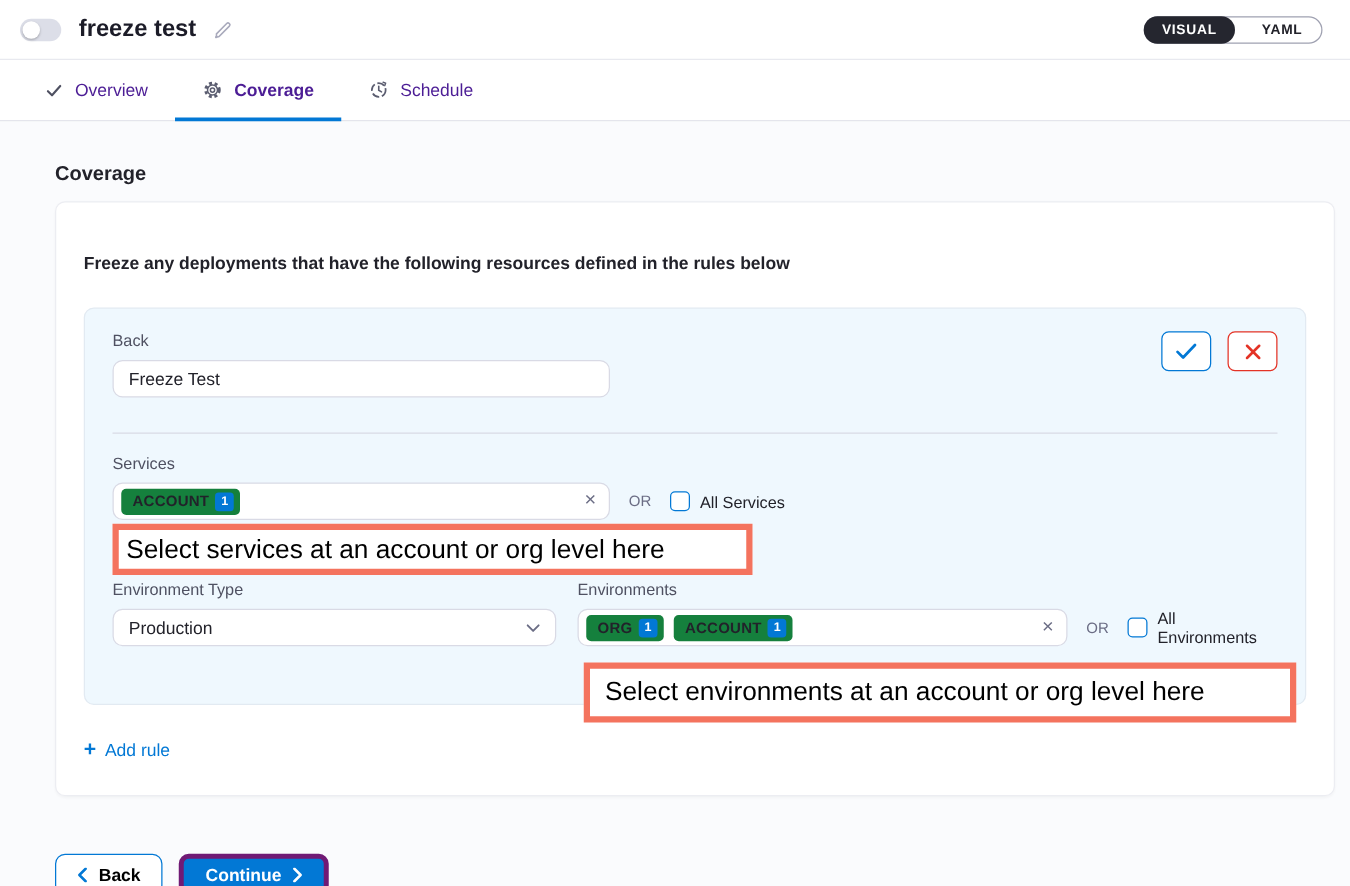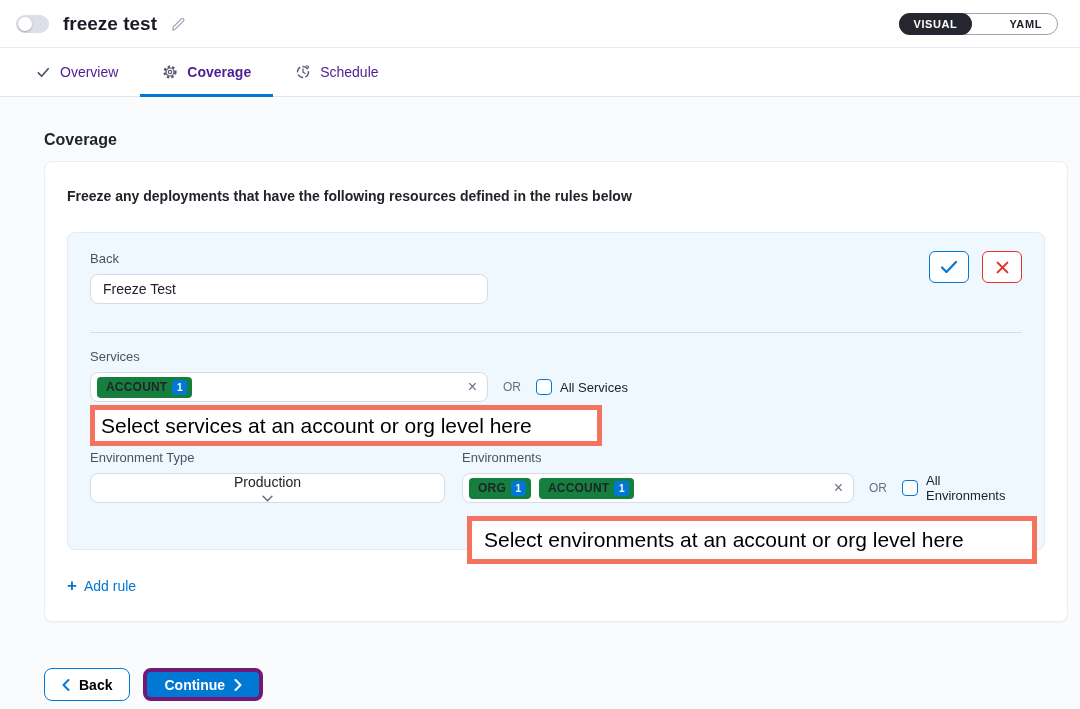--- a/index.html
+++ b/index.html
@@ -29,22 +29,22 @@
   .mode-switch {
     display:inline-flex; align-items:center; background:#fff;
     border:1px solid #9FA1B1; border-radius:999px;
   }
   .mode-visual {
     background:#25262F; color:#fff; border-radius:999px; z-index:1;
     margin:-1px 0 -1px -1px; padding:5px 15px; font-size:11px; font-weight:bold;
     letter-spacing:.6px;
   }
   .mode-yaml {
-    padding:4px 15px 4px 5px; font-size:11px; font-weight:bold;
-    color:#22222A; letter-spacing:.6px;margin-left:32px;
+    padding:4px 15px 4px 21px; font-size:11px; font-weight:bold;
+    color:#22222A; letter-spacing:.6px;
   }
 
   
   .tabbar {
     height:49px; background:#fff; border-bottom:1px solid #E4E5EC;
     display:flex; align-items:stretch; padding-left:14px;
   }
   .tab {
     display:flex; align-items:center; gap:9px; padding:0 22px;
     font-size:14px; color:#4c1d95; cursor:pointer; position:relative;
@@ -55,21 +55,21 @@
     height:3px; background:#0278D5;
   }
   .tab-icon { display:flex; align-items:center; }
 
   
   .content { padding:0 44px; }
   .section-heading { margin:34px 0 12px; font-size:16px; font-weight:bold; color:#22222A; }
 
   .card {
     width:1024px; background:#fff; border:1px solid #ECEDF2; border-radius:8px;
-    padding:26px 22px 26px; box-shadow:0 1px 2px rgba(40,41,61,.04);
+    padding:40px 22px 26px; box-shadow:0 1px 2px rgba(40,41,61,.04);
   }
   .card-intro { font-size:14px; font-weight:bold; color:#22222A; }
 
   .rule-panel {
     position:relative; margin-top:28px; background:#EFF8FE;
     border:1px solid #E2EAF2; border-radius:8px;
     padding:18px 22px 46px;
   }
 
   .field-label { font-size:13px; color:#4F5162; margin-bottom:8px; }
@@ -116,21 +116,21 @@
     width:16px; height:16px; border:1.5px solid #0278D5; border-radius:4px;
     background:#fff; cursor:pointer; flex:none;
   }
   .checkbox-label { font-size:13px; color:#22222A; margin-left:8px; }
 
   .env-row { display:flex; margin-top:48px; }
   .env-type-col { width:355px; margin-right:17px; }
   .select-box {
     width:355px; height:30px; border:1px solid #D9DAE5; border-radius:8px;
     background:#fff; display:flex; align-items:center; justify-content:space-between;
-    padding:0 12px; font-size:14px; color:#22222A; cursor:pointer;flex-direction:column;
+    padding:0 12px; font-size:14px; color:#22222A; cursor:pointer;
   }
 
   .annotation {
     position:absolute; background:#fff; border:5px solid #F4735E;
     display:flex; align-items:center; font-size:21px; color:#000; z-index:2;
     font-family:"Liberation Sans", sans-serif; white-space:nowrap;
   }
   .annotation.services { left:22px; top:172px; width:512px; height:41px; padding-left:6px; }
   .annotation.environments { left:399px; bottom:-15px; width:570px; height:48px; padding-left:12px; }
 

